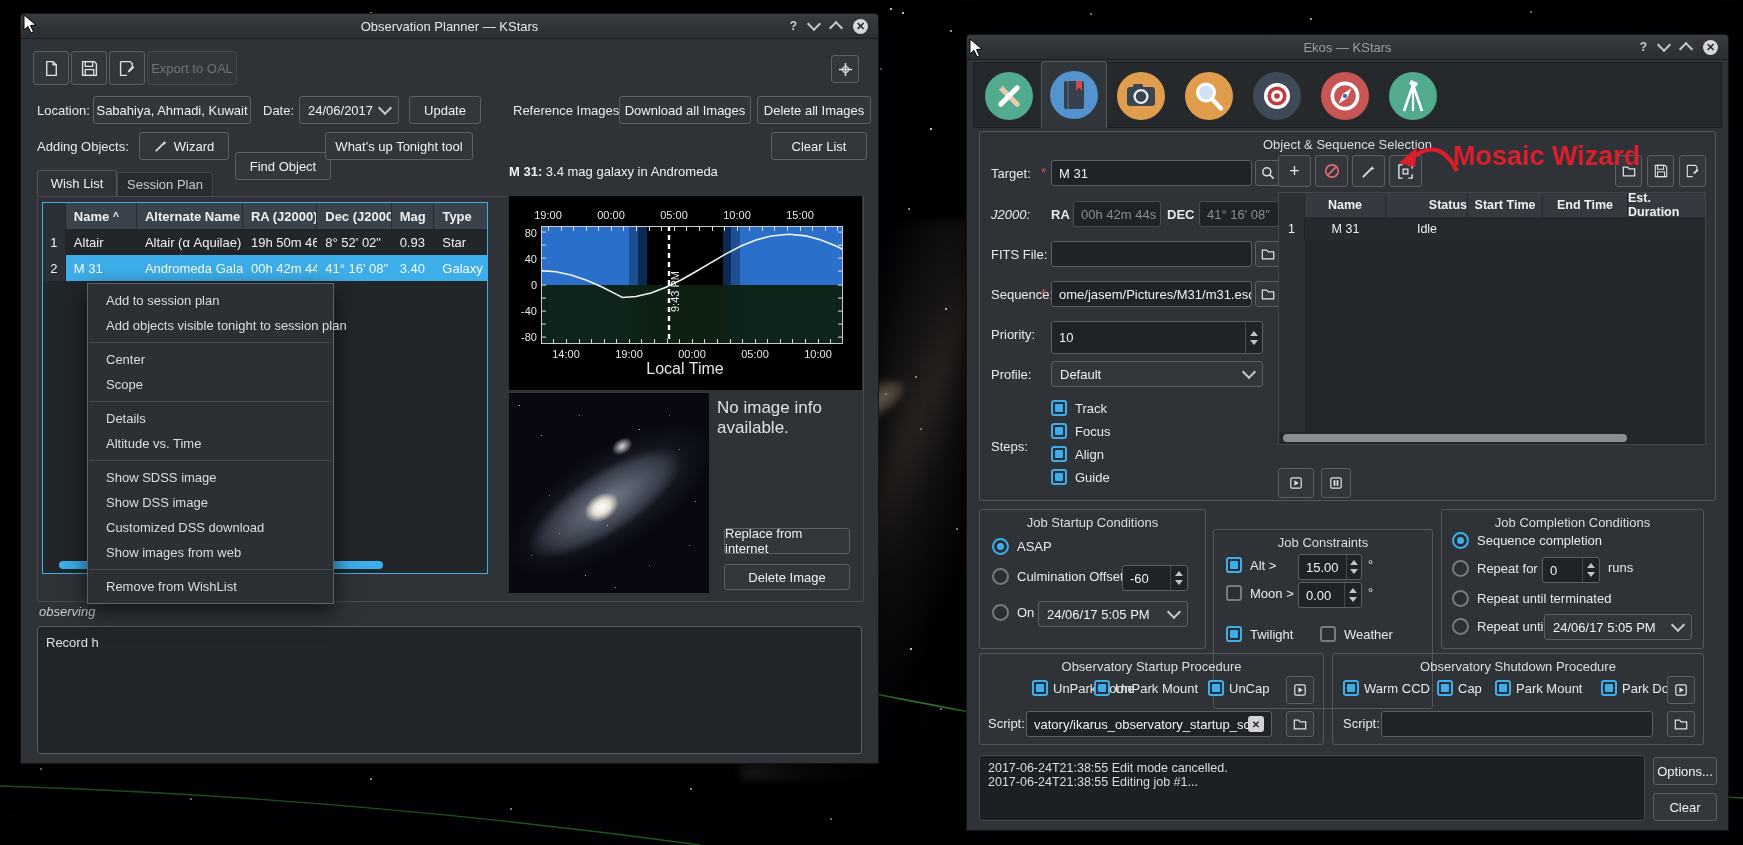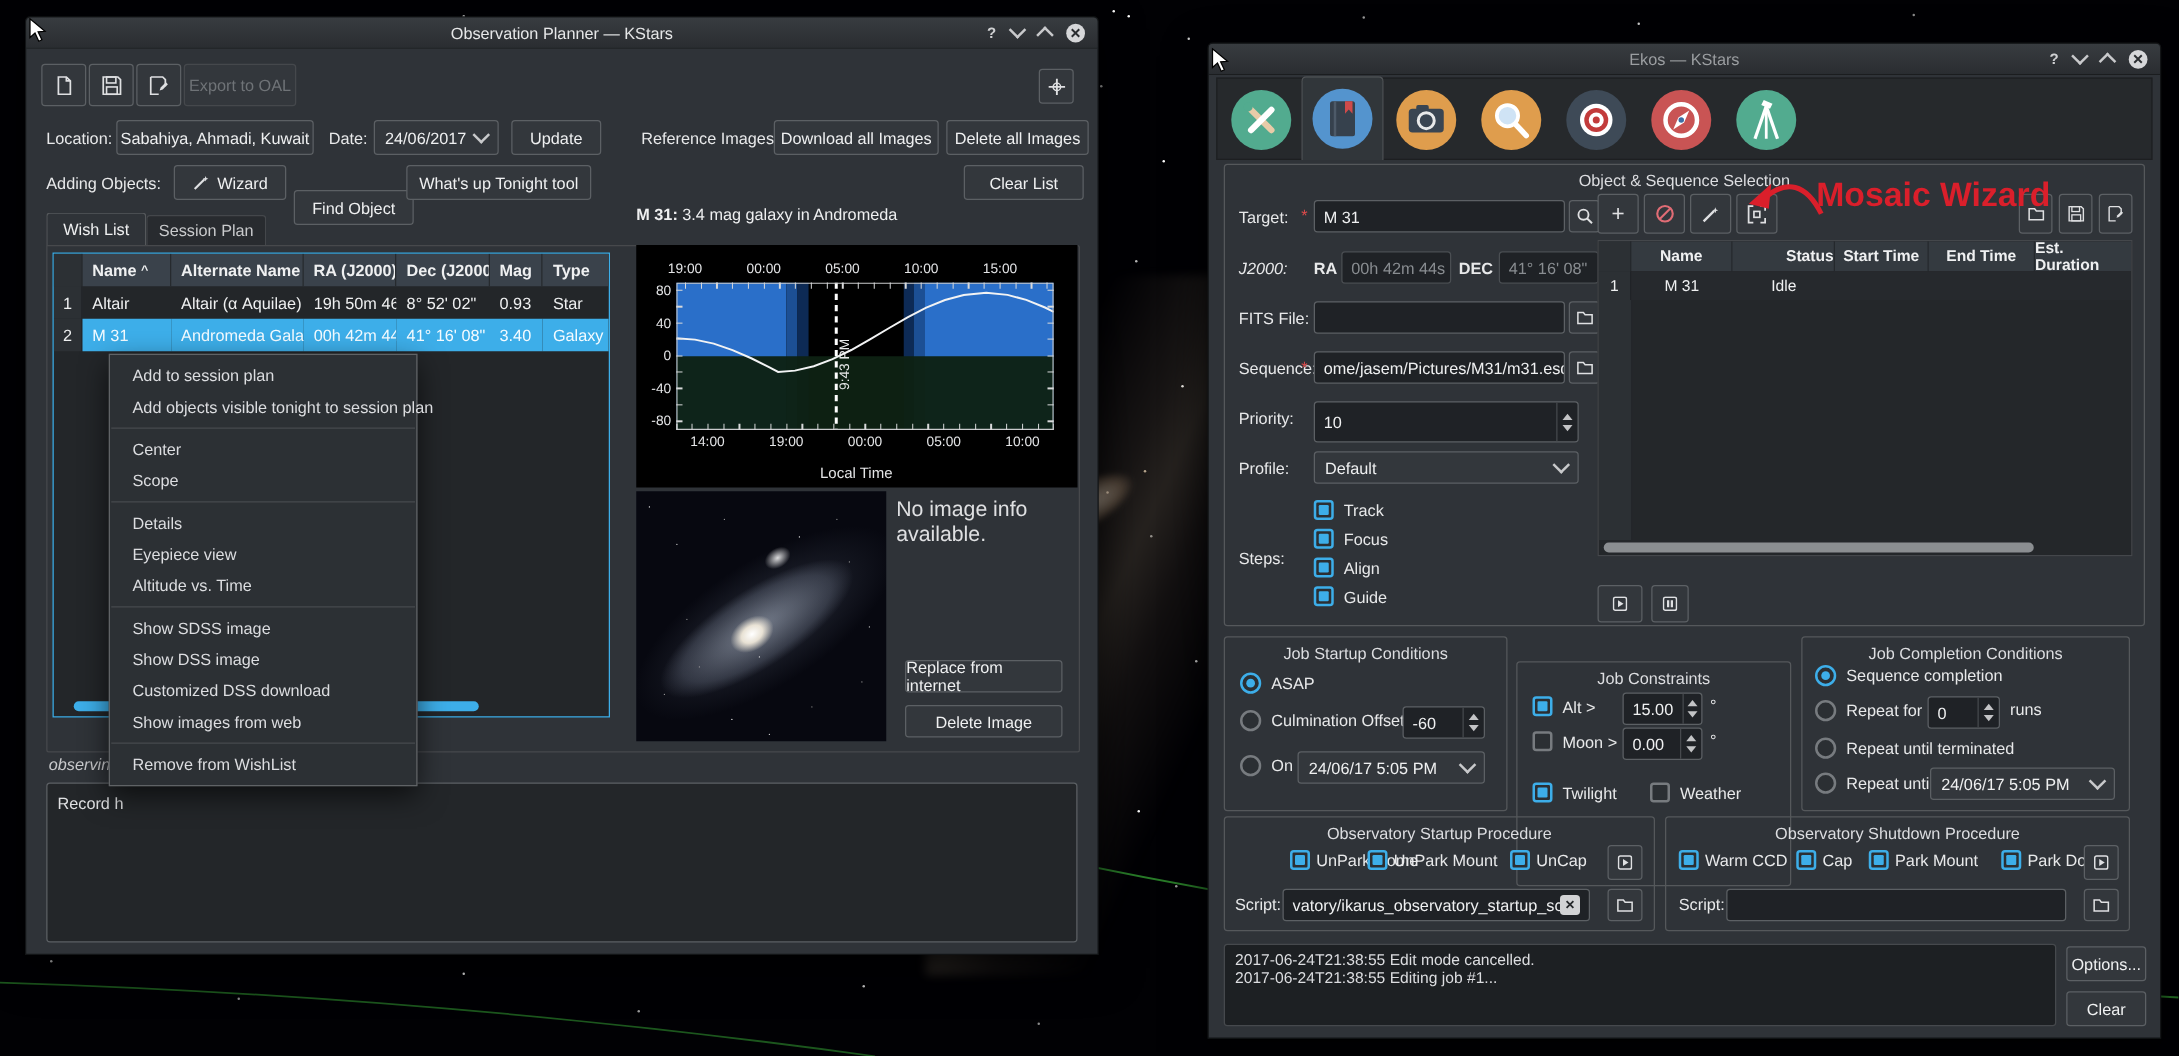--- a/index.html
+++ b/index.html
@@ -256,21 +256,21 @@
       <span class="ylbl" style="left:2px;top:37px;">80</span>
       <span class="ylbl" style="left:2px;top:63px;">40</span>
       <span class="ylbl" style="left:2px;top:89px;">0</span>
       <span class="ylbl" style="left:2px;top:115px;">-40</span>
       <span class="ylbl" style="left:2px;top:141px;">-80</span>
       <span class="ticklbl" style="left:57px;top:152px;">14:00</span>
       <span class="ticklbl" style="left:120px;top:152px;">19:00</span>
       <span class="ticklbl" style="left:183px;top:152px;">00:00</span>
       <span class="ticklbl" style="left:246px;top:152px;">05:00</span>
       <span class="ticklbl" style="left:309px;top:152px;">10:00</span>
-      <span class="ticklbl" style="left:176px;top:175px;font-size:12px;">Local Time</span>
+      <span class="ticklbl" style="left:176px;top:164px;font-size:16px;">Local Time</span>
     </div>
 
     <div class="gphoto" style="left:488px;top:379px;width:200px;height:200px;">
       <div class="gblob"></div>
       <div class="stars1" style="left:10px;top:12px;width:1px;height:1px;box-shadow:22px 30px #cfcfcf,60px 10px #9a9a9a,120px 24px #fff,160px 44px #9a9a9a,30px 90px #8a8a8a,176px 96px #cfcfcf,12px 150px #9a9a9a,66px 170px #fff,130px 160px #8a8a8a,170px 140px #9a9a9a,96px 182px #cfcfcf,150px 10px #8a8a8a,88px 120px #e6e6e6,40px 128px #9a9a9a;"></div>
     </div>
     <div class="abs" style="left:696px;top:384px;font-size:17px;color:#dfe0e2;">No image info available.</div>
     <div class="btn abs" style="left:703px;top:514px;width:126px;height:26px;">
       <span>Replace from internet</span>
     </div>
@@ -293,23 +293,20 @@
       <div class="msep"></div>
       <div class="mi">
           <span>Center</span>
         </div>
       <div class="mi">
           <span>Scope</span>
         </div>
       <div class="msep"></div>
       <div class="mi">
           <span>Details</span>
-        </div>
-      <div class="mi">
-          <span>Eyepiece view</span>
         </div>
       <div class="mi">
           <span>Altitude vs. Time</span>
         </div>
       <div class="msep"></div>
       <div class="mi">
           <span>Show SDSS image</span>
         </div>
       <div class="mi">
           <span>Show DSS image</span>

